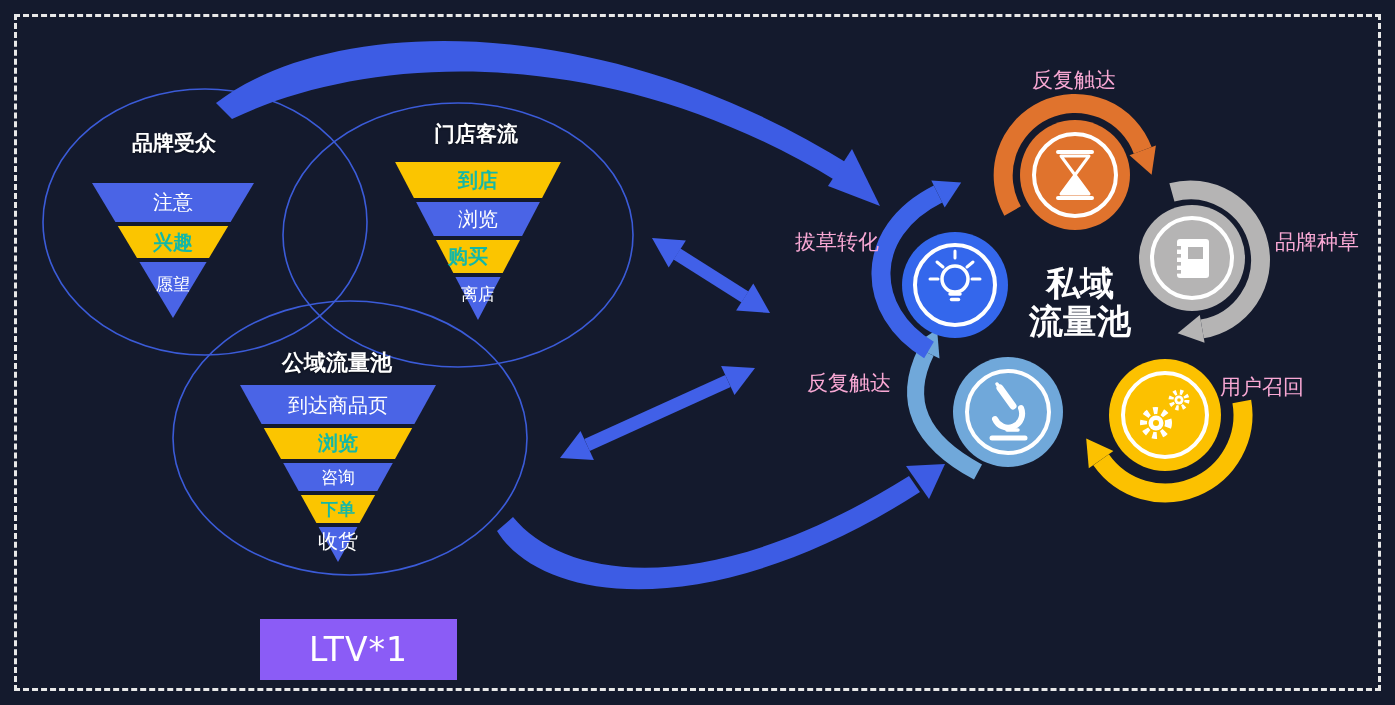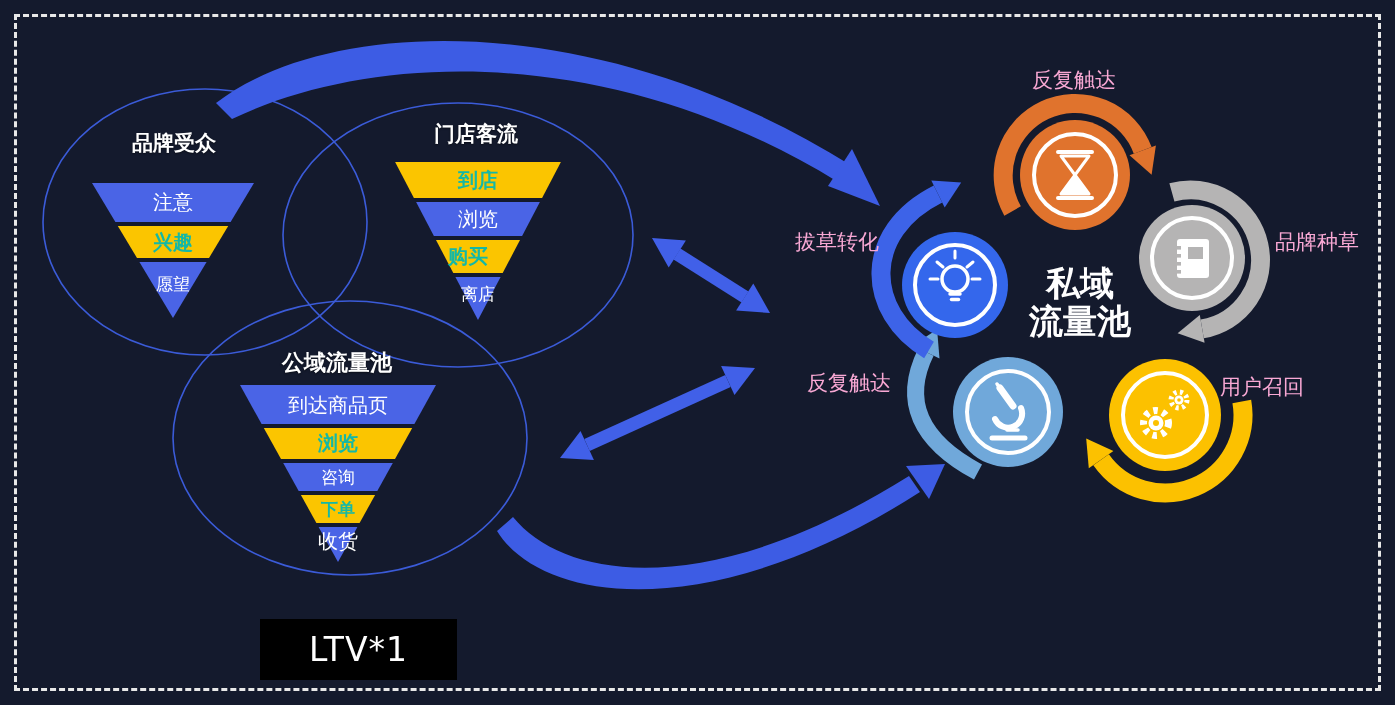--- a/index.html
+++ b/index.html
@@ -14,21 +14,21 @@
   .label{position:absolute;transform:translate(-50%,-50%);white-space:nowrap;color:#ffffff;}
   .funnel-title{font-weight:bold;font-size:21px;text-shadow:0 1px 2px rgba(0,0,0,.5);}
   .funnel-title.big{font-size:22px;}
   .layer-label{font-size:20px;color:#ffffff;}
   .layer-label.on-yellow{color:#14b8a6;font-weight:bold;}
   .layer-label.sm{font-size:17px;}
   .layer-label.xs{font-size:20px;text-align:center;}
   .node-label{font-size:21px;color:#f9a8d4;}
   .center-title{font-size:34px;font-weight:bold;line-height:1.12;text-align:center;color:#ffffff;}
   .ltv-badge{
-    position:absolute;width:197px;height:61px;background:#000000;
+    position:absolute;width:197px;height:61px;background:#8b5cf6;
     display:flex;align-items:center;justify-content:center;
     color:#ffffff;font-size:33px;letter-spacing:1px;
   }
 </style>
 </head>
 <body>
 
 <div id="stage">
 
   <svg width="1395" height="705" viewBox="0 0 1395 705" style="position:absolute;left:0;top:0;">

